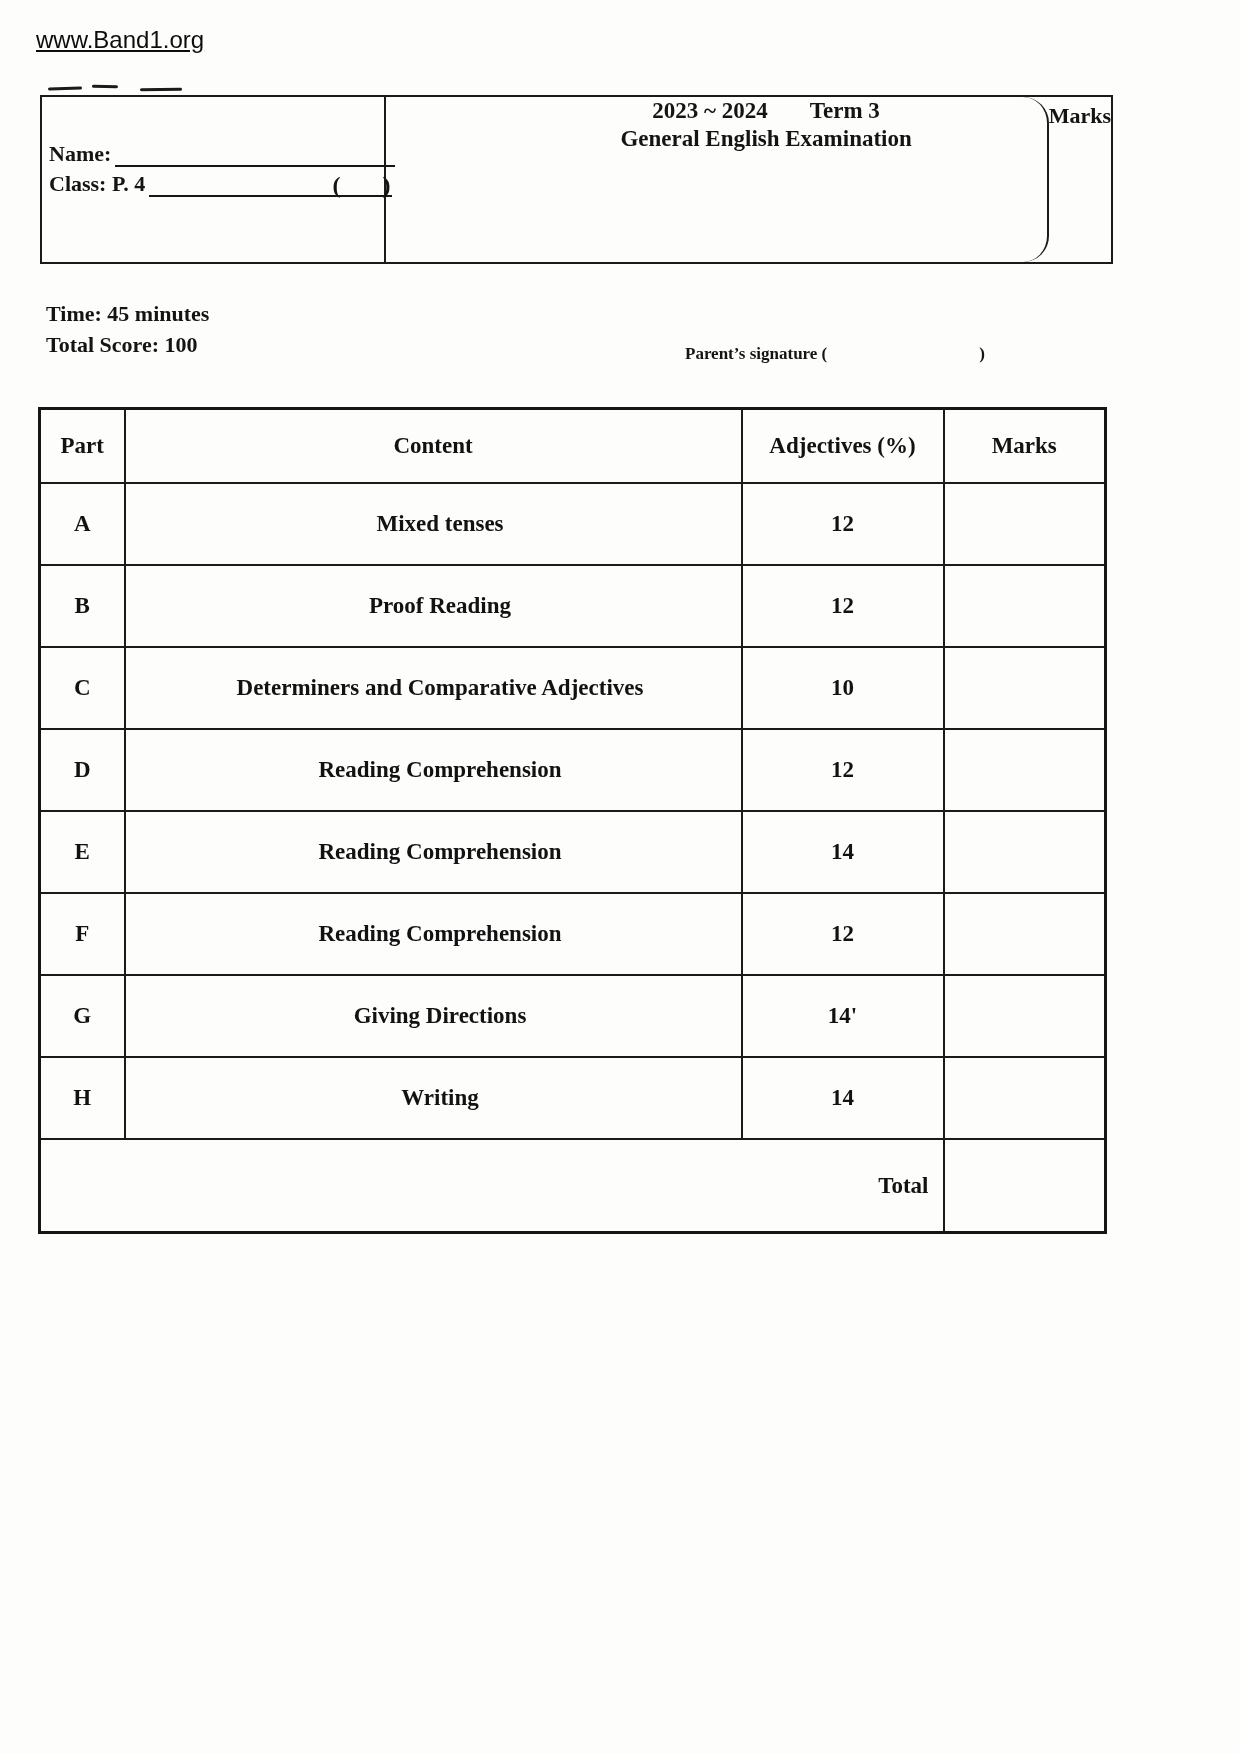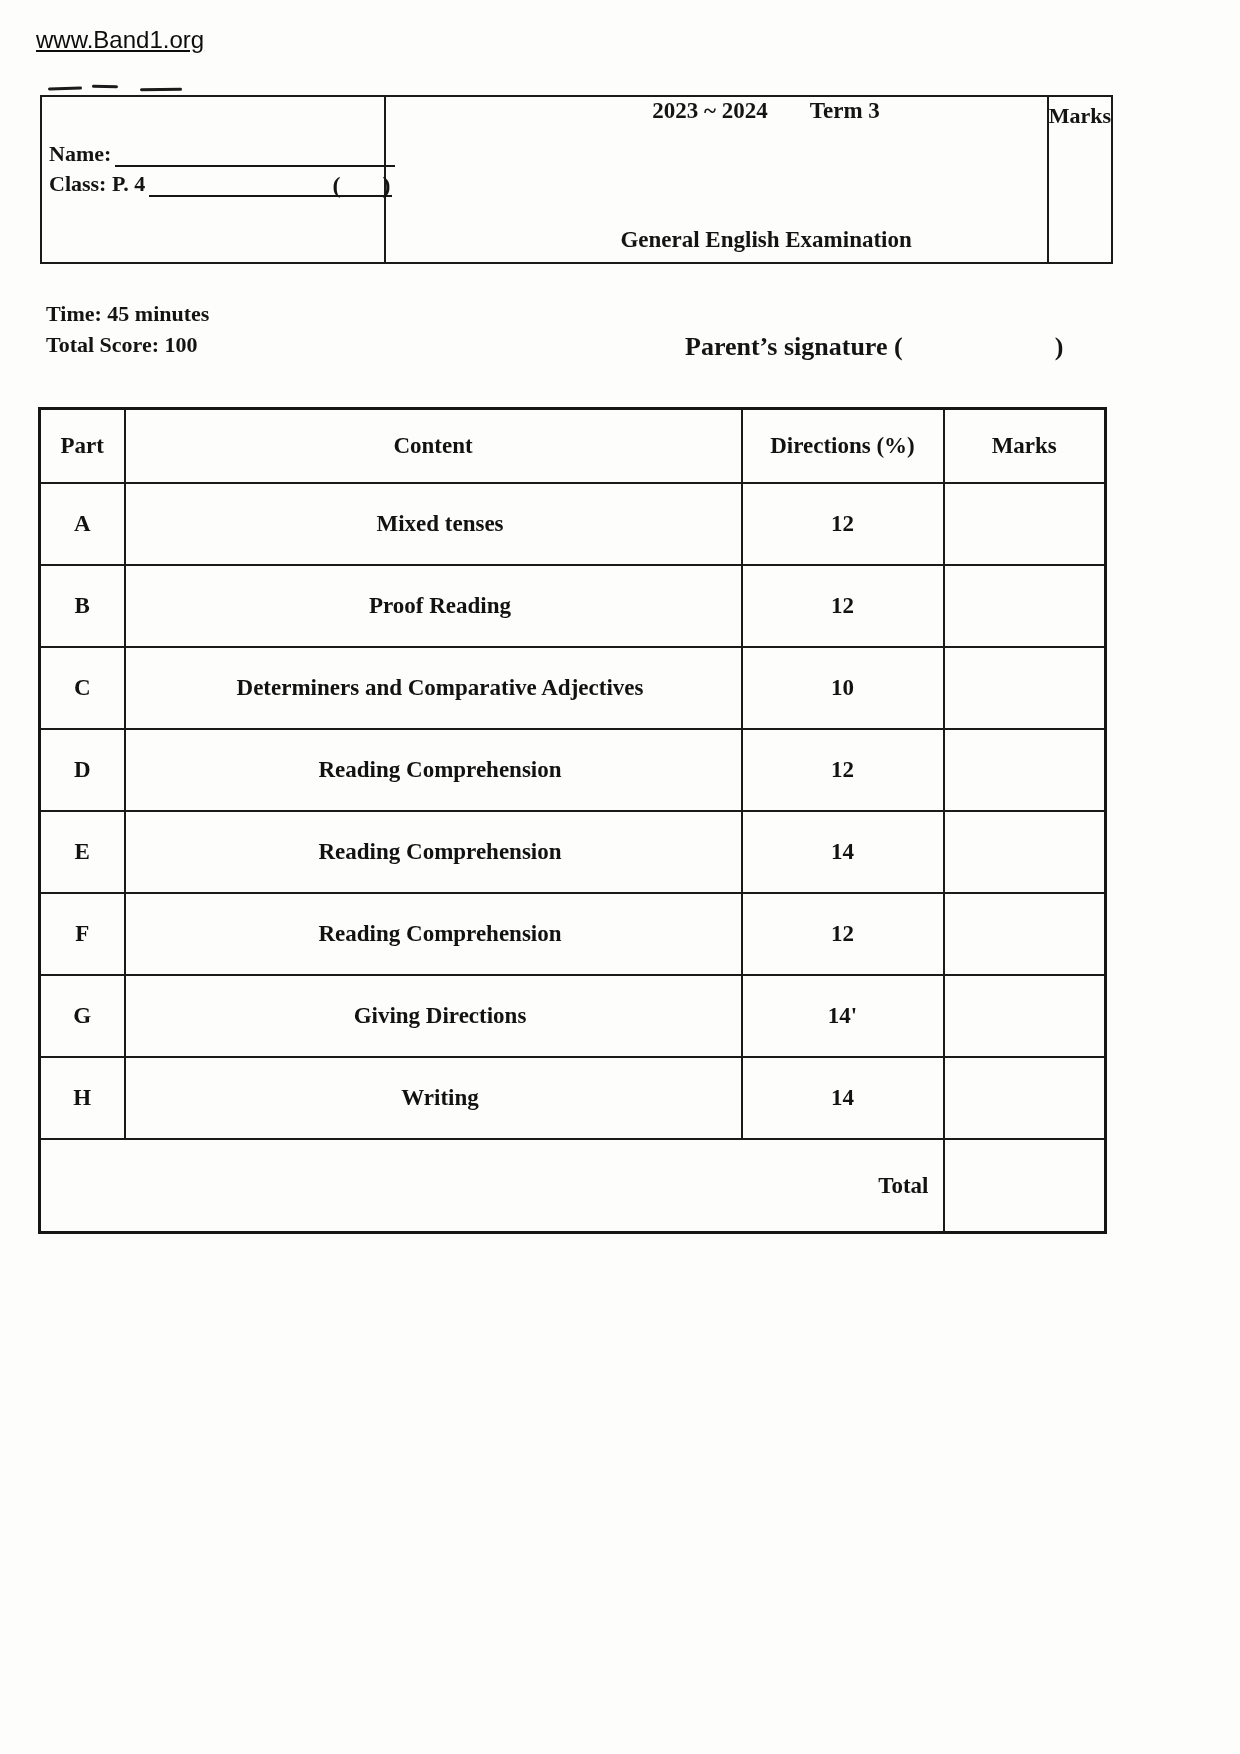--- a/index.html
+++ b/index.html
@@ -19,33 +19,33 @@
     position:absolute; left:40px; top:95px; width:1069px; height:165px;
     border:2px solid #1a1a1a; display:flex;
   }
   .hb-left { width:364px; border-right:2px solid #1a1a1a; position:relative;
     font-size:22px; font-weight:bold; }
   .fill-row { position:absolute; left:7px; display:flex; align-items:flex-end; }
   .fill-row .lbl { white-space:nowrap; padding-right:4px; }
   .wline { display:inline-block; border-bottom:2px solid #161616; height:24px; position:relative; }
   .parens { position:absolute; right:2px; bottom:-4px; font-size:24px; font-weight:bold; }
   .hb-center { width:598px; border-right:2px solid #1a1a1a;
-    display:flex; flex-direction:column; justify-content:space-between; align-items:center;
-    padding:0 0 8px 100px; text-align:center; font-weight:bold; font-size:23px; line-height:28px; }
+    display:flex; flex-direction:column; justify-content:flex-start; align-items:center;
+    padding:0 0 8px 100px; text-align:center; font-weight:bold; font-size:23px; line-height:28px;border-radius:26px; }
   .term-gap { margin-left:42px; }
   .hb-right { flex:1; text-align:center; padding-top:6px; font-weight:bold; font-size:22px; }
   
   .dash { position:absolute; height:3px; background:#1b1b1b; border-radius:2px; }
   .dash1 { left:48px;  top:87px; width:34px; transform:rotate(-2deg); }
   .dash2 { left:92px;  top:85px; width:26px; transform:rotate(1deg); }
   .dash3 { left:140px; top:88px; width:42px; transform:rotate(-1deg); }
   
   .time-line  { position:absolute; left:46px; top:301px; font-weight:bold; font-size:22px; }
   .score-line { position:absolute; left:46px; top:332px; font-weight:bold; font-size:22px; }
-  .psig-line  { position:absolute; left:685px; top:332px; font-weight:bold; font-size:26px; white-space:nowrap; }
+  .psig-line  { position:absolute; left:685px; top:344px; font-weight:bold; font-size:17px; white-space:nowrap; }
   .psig-close { margin-left:152px; }
   
   .score-table {
     position:absolute; left:38px; top:407px; width:1066px;
     border-collapse:collapse; table-layout:fixed;
     font-size:23px; font-weight:bold; color:#121212;
   }
   .score-table col.c-part   { width:85px;  }
   .score-table col.c-cont   { width:617px; }
   .score-table col.c-weight { width:202px; }
@@ -105,21 +105,21 @@
     <colgroup>
       <col class="c-part">
         <col class="c-cont">
         <col class="c-weight">
         <col class="c-marks">
     </colgroup>
     <thead>
       <tr>
         <th>Part</th>
         <th>Content</th>
-        <th>Directions (%)</th>
+        <th>Adjectives (%)</th>
         <th>Marks</th>
       </tr>
     </thead>
     <tbody>
       <tr>
         <td class="td-part">A</td>
         <td class="td-cont">Mixed tenses</td>
         <td class="td-weight">12</td>
         <td class="td-marks"></td>
       </tr>

